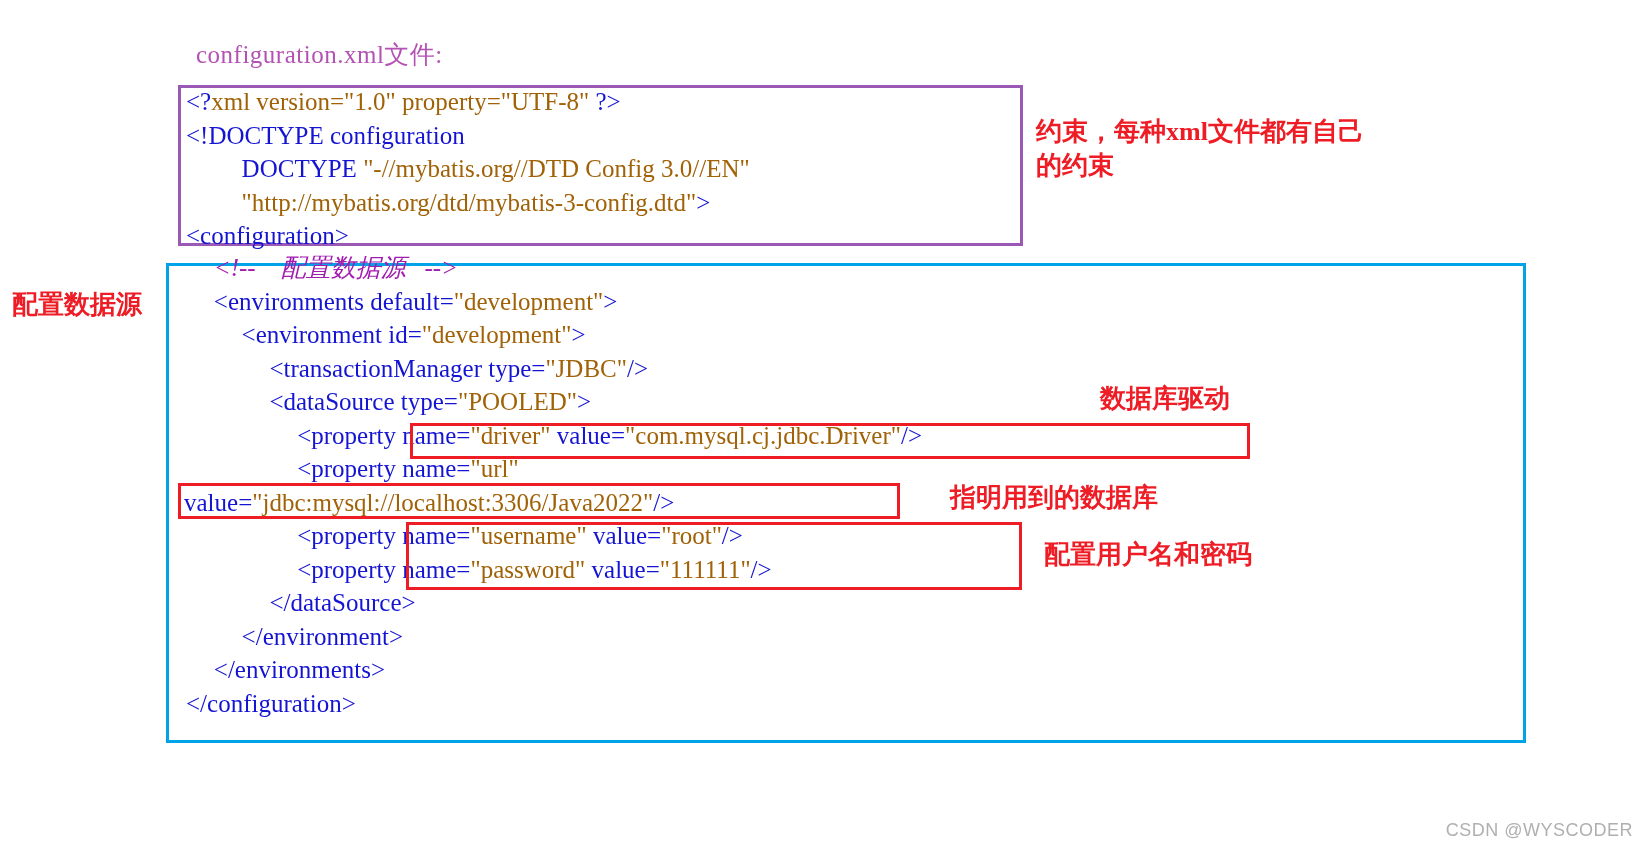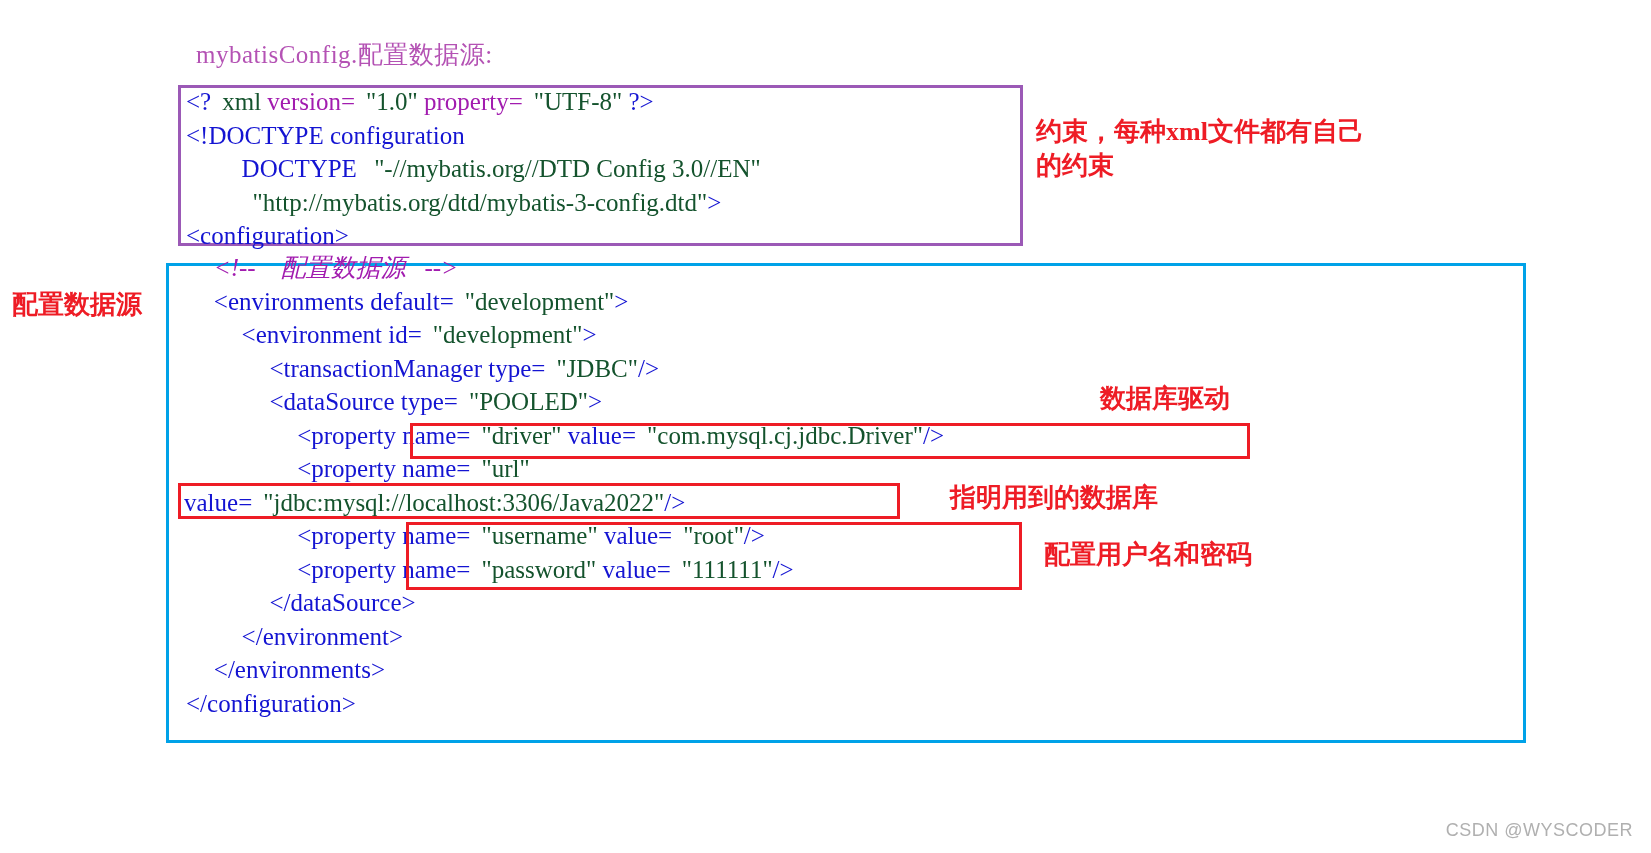--- a/index.html
+++ b/index.html
@@ -59,22 +59,22 @@
   }
   .code-line {
     position: absolute;
     white-space: pre;
     font-family: "Liberation Serif", serif;
     font-size: 25px;
     line-height: 28px;
     letter-spacing: 0px;
   }
   .tag   { color: #1414d2; }
-  .attr  { color: #a21caf; }
-  .val   { color: #14532d; margin-left: 11px; }
+  .attr  { color: #a16207; }
+  .val   { color: #a16207; }
   .cmt   { color: #a21caf; font-style: italic; margin-top: 8px; }
 
   
   .redbox {
     position: absolute;
     border: 3px solid #ee1c25;
     box-sizing: border-box;
   }
   #redbox-driver   { left: 410px;  top: 423px; width: 840px;  height: 36px; }
   #redbox-url      { left: 178px;  top: 483px; width: 722px;  height: 36px; }
@@ -103,21 +103,21 @@
     bottom: 12px;
     color: #b0b0b0;
     font-size: 18px;
     font-family: "Liberation Sans", sans-serif;
     letter-spacing: 0.5px;
   }
 </style>
 </head>
 <body>
 
-<div id="doc-title">mybatisConfig.配置数据源:</div>
+<div id="doc-title">configuration.xml文件:</div>
 
 <div id="doctype-box"></div>
 
 <div id="datasource-box"></div>
 
 <div id="code-layer">
     <div class="code-line" style="left: 186px; top: 88px;"><span class="tag">&lt;?</span><span class="val">xml</span><span class="attr"> version=</span><span class="val">"1.0"</span><span class="attr"> property=</span><span class="val">"UTF-8"</span><span class="tag"> ?&gt;</span></div>
     <div class="code-line" style="left: 186px; top: 121.5px;"><span class="tag">&lt;!DOCTYPE configuration</span></div>
     <div class="code-line" style="left: 241.6px; top: 155px;"><span class="tag">DOCTYPE </span><span class="val">"-//mybatis.org//DTD Config 3.0//EN"</span></div>
     <div class="code-line" style="left: 241.6px; top: 188.5px;"><span class="val">"http://mybatis.org/dtd/mybatis-3-config.dtd"</span><span class="tag">&gt;</span></div>

